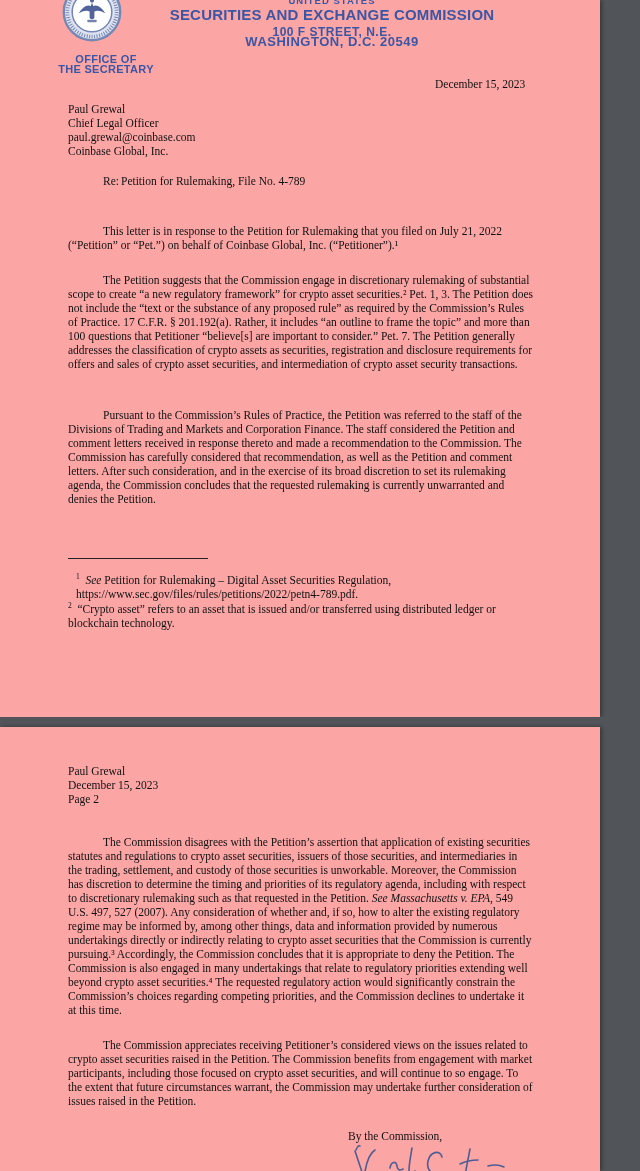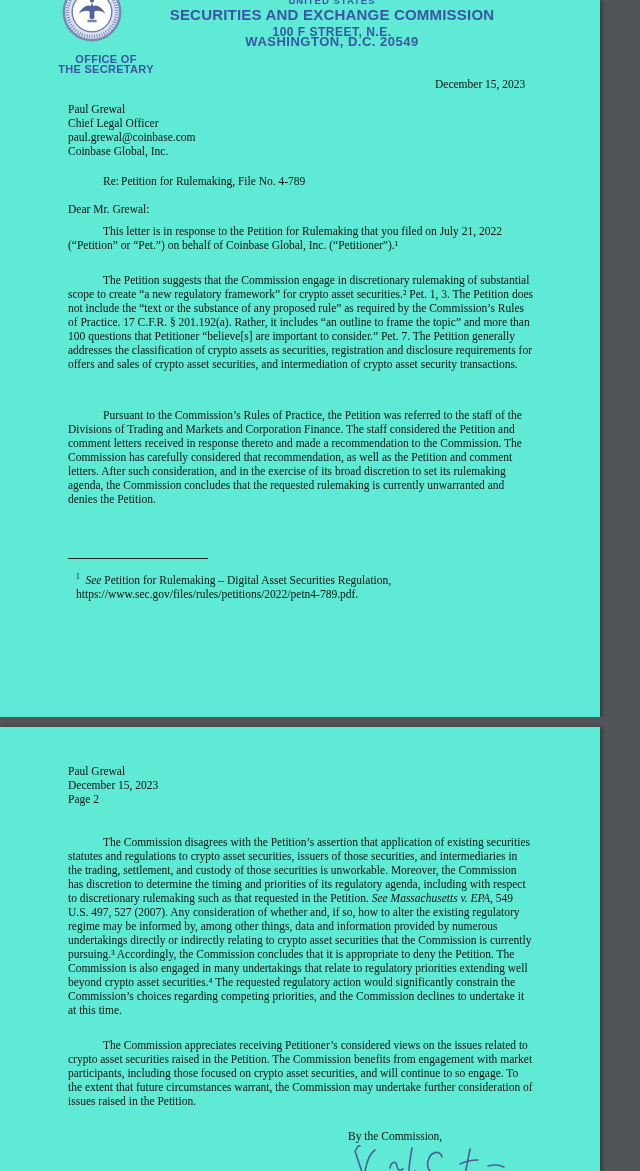--- a/index.html
+++ b/index.html
@@ -2,21 +2,21 @@
 <html><head>
 <meta charset="utf-8">
 <style>
   html,body { margin:0; padding:0; background:#515559; }
   .viewer {
     position:relative; width:640px; height:1171px; overflow:hidden;
     background:#515559;
     font-family:"Liberation Serif","DejaVu Serif",serif;
   }
   .page {
-    position:absolute; left:0; width:600px; background:#5eead4; overflow:hidden;
+    position:absolute; left:0; width:600px; background:#fca5a5; overflow:hidden;
     box-shadow:2px 0 4px rgba(0,0,0,.35);
   }
   .page1 { top:0; height:717px; }
   .page2 { top:727px; height:444px; }
   .page-gap { position:absolute; top:717px; left:0; width:640px; height:10px; background:#515559; }
 
   
   .sans { font-family:"Liberation Sans","DejaVu Sans",sans-serif; }
   .blue { color:#3a56a5; }
   .seal { position:absolute; left:62px; top:-18px; width:60px; height:60px; }
@@ -90,32 +90,32 @@
       <div>Paul Grewal</div>
       <div>Chief Legal Officer</div>
       <div>paul.grewal@coinbase.com</div>
       <div>Coinbase Global, Inc.</div>
     </div>
 
     <div class="re-line t">
       <span>Re:</span><span class="re-subject">Petition for Rulemaking, File No. 4-789</span>
     </div>
 
-    <div class="block salutation t">Dear Mr. Grewal:</div>
 
     <p class="block para1 t indent" style="margin:0">This letter is in response to the Petition for Rulemaking that you filed on July 21, 2022 (“Petition” or “Pet.”) on behalf of Coinbase Global, Inc. (“Petitioner”).¹</p>
 
     <p class="block para2 t indent" style="margin:0">The Petition suggests that the Commission engage in discretionary rulemaking of substantial scope to create “a new regulatory framework” for crypto asset securities.²  Pet. 1, 3.  The Petition does not include the “text or the substance of any proposed rule” as required by the Commission’s Rules of Practice.  17 C.F.R. § 201.192(a).  Rather, it includes “an outline to frame the topic” and more than 100 questions that Petitioner “believe[s] are important to consider.”  Pet. 7.  The Petition generally addresses the classification of crypto assets as securities, registration and disclosure requirements for offers and sales of crypto asset securities, and intermediation of crypto asset security transactions.</p>
 
     <p class="block para3 t indent" style="margin:0">Pursuant to the Commission’s Rules of Practice, the Petition was referred to the staff of the Divisions of Trading and Markets and Corporation Finance.  The staff considered the Petition and comment letters received in response thereto and made a recommendation to the Commission.  The Commission has carefully considered that recommendation, as well as the Petition and comment letters.  After such consideration, and in the exercise of its broad discretion to set its rulemaking agenda, the Commission concludes that the requested rulemaking is currently unwarranted and denies the Petition.</p>
 
     <div class="fn-sep"></div>
 
     <p class="block fn1 t" style="margin:8px"><sup>1</sup>&nbsp; <span class="it">See</span><span> Petition for Rulemaking – Digital Asset Securities Regulation, https://www.sec.gov/files/rules/petitions/2022/petn4-789.pdf.</span></p>
 
+    <p class="block fn2 t" style="margin:0"><sup>2</sup>&nbsp;<span> “Crypto asset” refers to an asset that is issued and/or transferred using distributed ledger or blockchain technology.</span></p>
   </div>
 
   <div class="page-gap"></div>
 
   <div class="page page2">
 
     <div class="block p2-header t">
       <div>Paul Grewal</div>
       <div>December 15, 2023</div>
       <div>Page 2</div>

